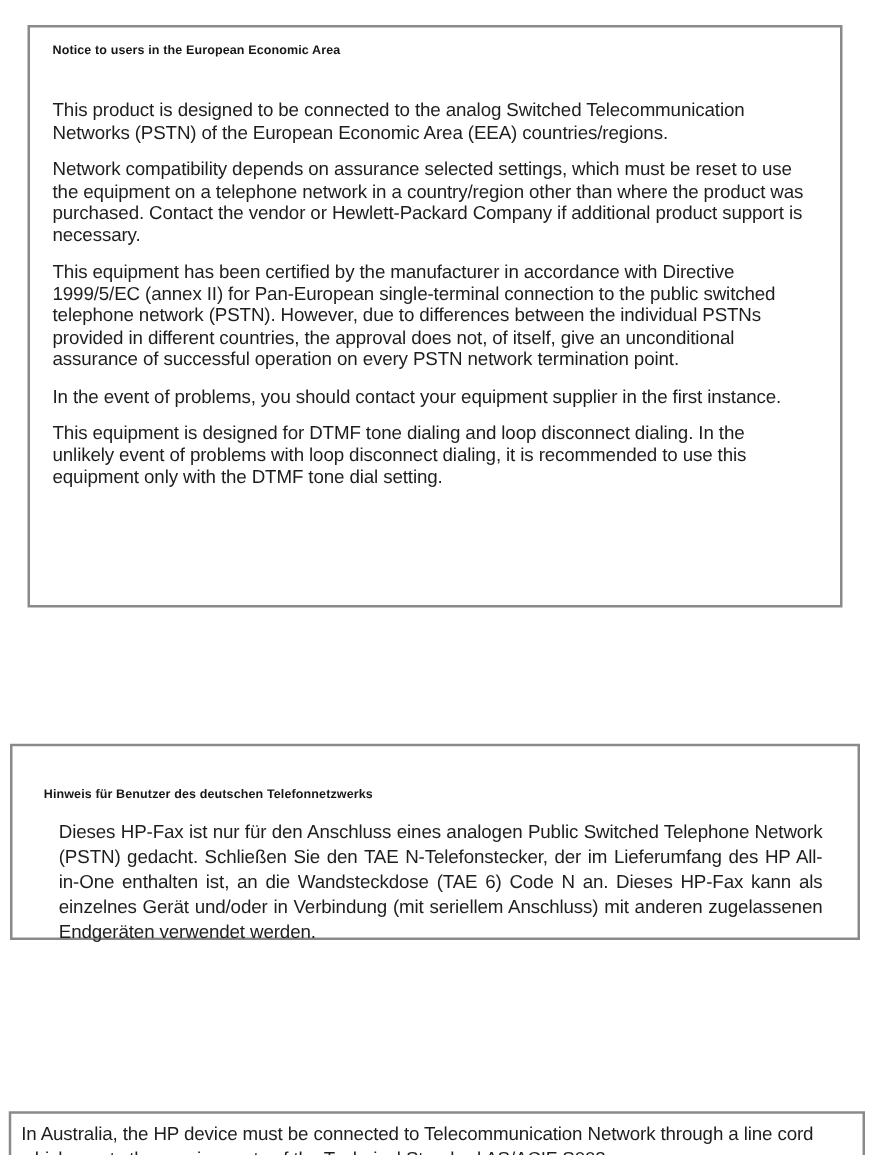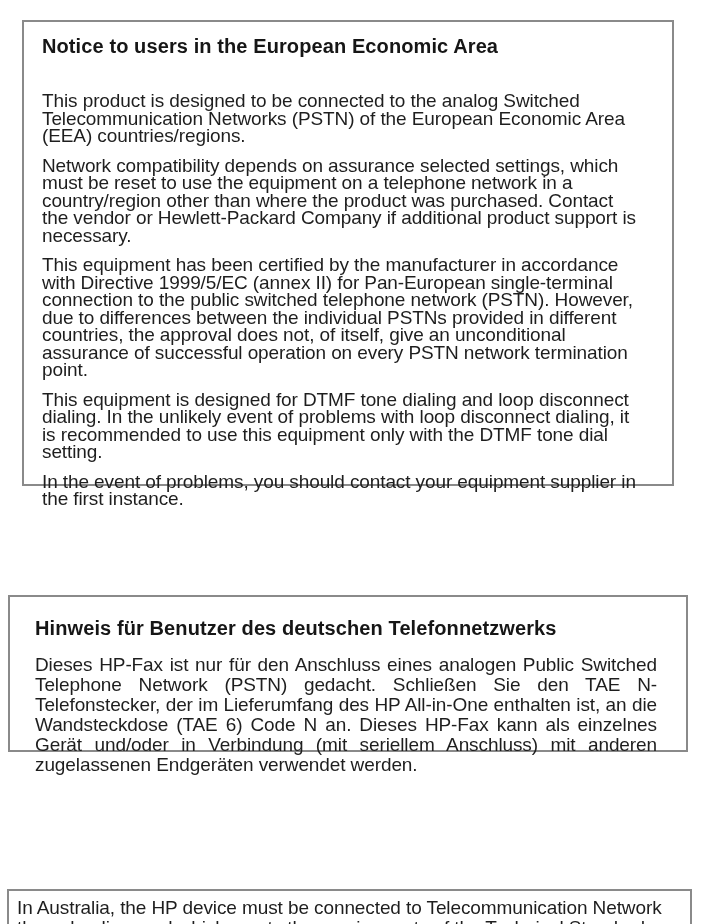--- a/index.html
+++ b/index.html
@@ -26,69 +26,69 @@
     top: 20px;
     width: 652px;
     height: 466px;
     padding: 13px 28px 0 18px;
   }
   .box-german {
     left: 8px;
     top: 595px;
     width: 680px;
     height: 157px;
-    padding: 20px 16px 0 25px;
+    padding: 33px 16px 0 25px;
   }
   .box-australia {
     left: 7px;
     top: 852px;
     width: 685px;
     height: 60px;
     padding: 7px 12px 0 8px;
     margin-top: 37px;
   }
   .notice-title {
-    font-size: 20px;
+    font-size: 10px;
     font-weight: bold;
     letter-spacing: 0.1px;
     margin: 0 0 34px 0;
     color: #161616;
   }
   .box-german .notice-title {
     margin: 0 0 15px 0;
   }
   .notice-para {
-    font-size: 19px;
+    font-size: 15px;
     line-height: 17.5px;
     letter-spacing: -0.1px;
     margin: 0 0 12px 0;
     max-width: 604px;
   }
   .box-german .notice-para {
     line-height: 20px;
     text-align: justify;
     max-width: 622px;
-    margin: 0;
+    margin: 12px;
   }
   .box-australia .notice-para {
     line-height: 20px;
     max-width: 668px;
     margin: 0;
   }
 </style>
 </head>
 <body>
 
 <section class="notice-box box-eea">
   <h2 class="notice-title">Notice to users in the European Economic Area</h2>
   <p class="notice-para">This product is designed to be connected to the analog Switched Telecommunication Networks (PSTN) of the European Economic Area (EEA) countries/regions.</p>
   <p class="notice-para">Network compatibility depends on assurance selected settings, which must be reset to use the equipment on a telephone network in a country/region other than where the product was purchased. Contact the vendor or Hewlett-Packard Company if additional product support is necessary.</p>
   <p class="notice-para">This equipment has been certified by the manufacturer in accordance with Directive 1999/5/EC (annex II) for Pan-European single-terminal connection to the public switched telephone network (PSTN). However, due to differences between the individual PSTNs provided in different countries, the approval does not, of itself, give an unconditional assurance of successful operation on every PSTN network termination point.</p>
+  <p class="notice-para">In the event of problems, you should contact your equipment supplier in the first instance.</p>
   <p class="notice-para">This equipment is designed for DTMF tone dialing and loop disconnect dialing. In the unlikely event of problems with loop disconnect dialing, it is recommended to use this equipment only with the DTMF tone dial setting.</p>
-  <p class="notice-para">In the event of problems, you should contact your equipment supplier in the first instance.</p>
 </section>
 
 <section class="notice-box box-german">
   <h2 class="notice-title">Hinweis für Benutzer des deutschen Telefonnetzwerks</h2>
   <p class="notice-para">Dieses HP-Fax ist nur für den Anschluss eines analogen Public Switched Telephone Network (PSTN) gedacht. Schließen Sie den TAE N-Telefonstecker, der im Lieferumfang des HP All-in-One enthalten ist, an die Wandsteckdose (TAE 6) Code N an. Dieses HP-Fax kann als einzelnes Gerät und/oder in Verbindung (mit seriellem Anschluss) mit anderen zugelassenen Endgeräten verwendet werden.</p>
 </section>
 
 <section class="notice-box box-australia">
   <p class="notice-para">In Australia, the HP device must be connected to Telecommunication Network through a line cord which meets the requirements of the Technical Standard AS/ACIF S008.</p>
 </section>

